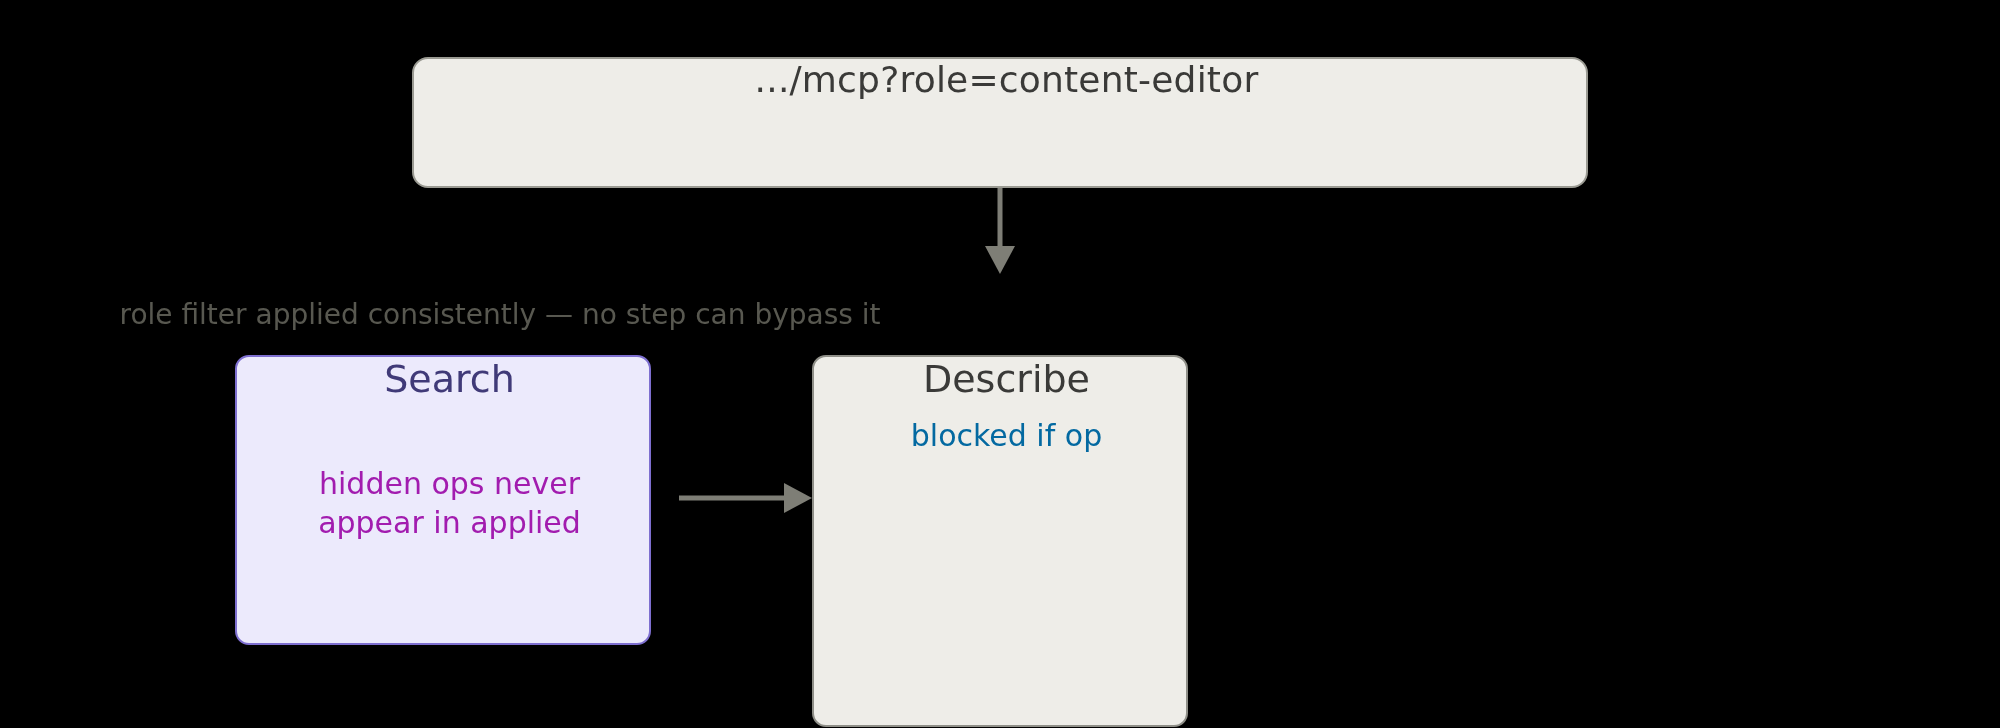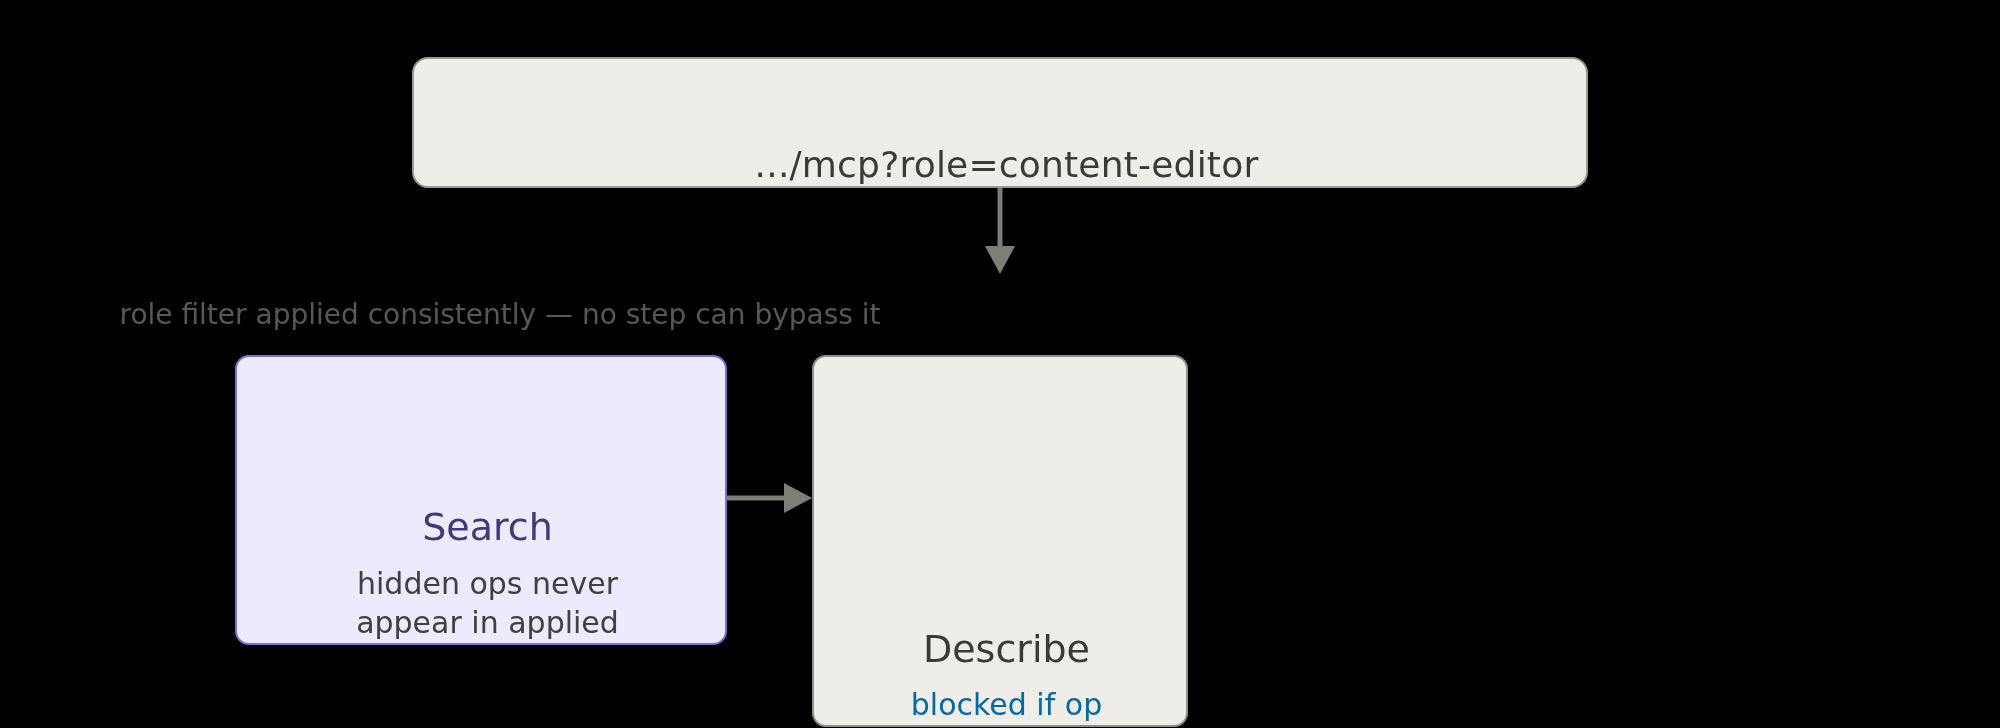--- a/index.html
+++ b/index.html
@@ -19,21 +19,21 @@
     overflow: hidden;
   }
 
   
   .node {
     position: absolute;
     box-sizing: border-box;
     display: flex;
     flex-direction: column;
     align-items: center;
-    justify-content: flex-end;
+    justify-content: flex-start;
     text-align: center;
     border-style: solid;
     border-width: 2px;
     border-radius: 14px;
     line-height: 1.18;
     padding-left: 13px;
   }
 
   
   .node-root {
@@ -48,34 +48,35 @@
   .node-root .node-title {
     font-size: 36px;
     color: #3A3A38;
     letter-spacing: 0.2px;
   }
 
   
   .node-search {
     left: 235px;
     top: 355px;
-    width: 492px;
+    width: 416px;
     height: 290px;
     background: #ECEAFC;
     border-color: #7E6FD0;
   }
   .node-search .node-title {
     font-size: 38px;
     color: #403A78;
     margin-bottom: 14px;
   }
   .node-search .node-sub {
     font-size: 30px;
-    color: #404040;
+    color: #a21caf;
     line-height: 1.32;
+    margin-top: 48px;
   }
 
   
   .node-describe {
     left: 812px;
     top: 355px;
     width: 376px;
     height: 372px;
     background: #EEEDE8;
     border-color: #8F8F88;

